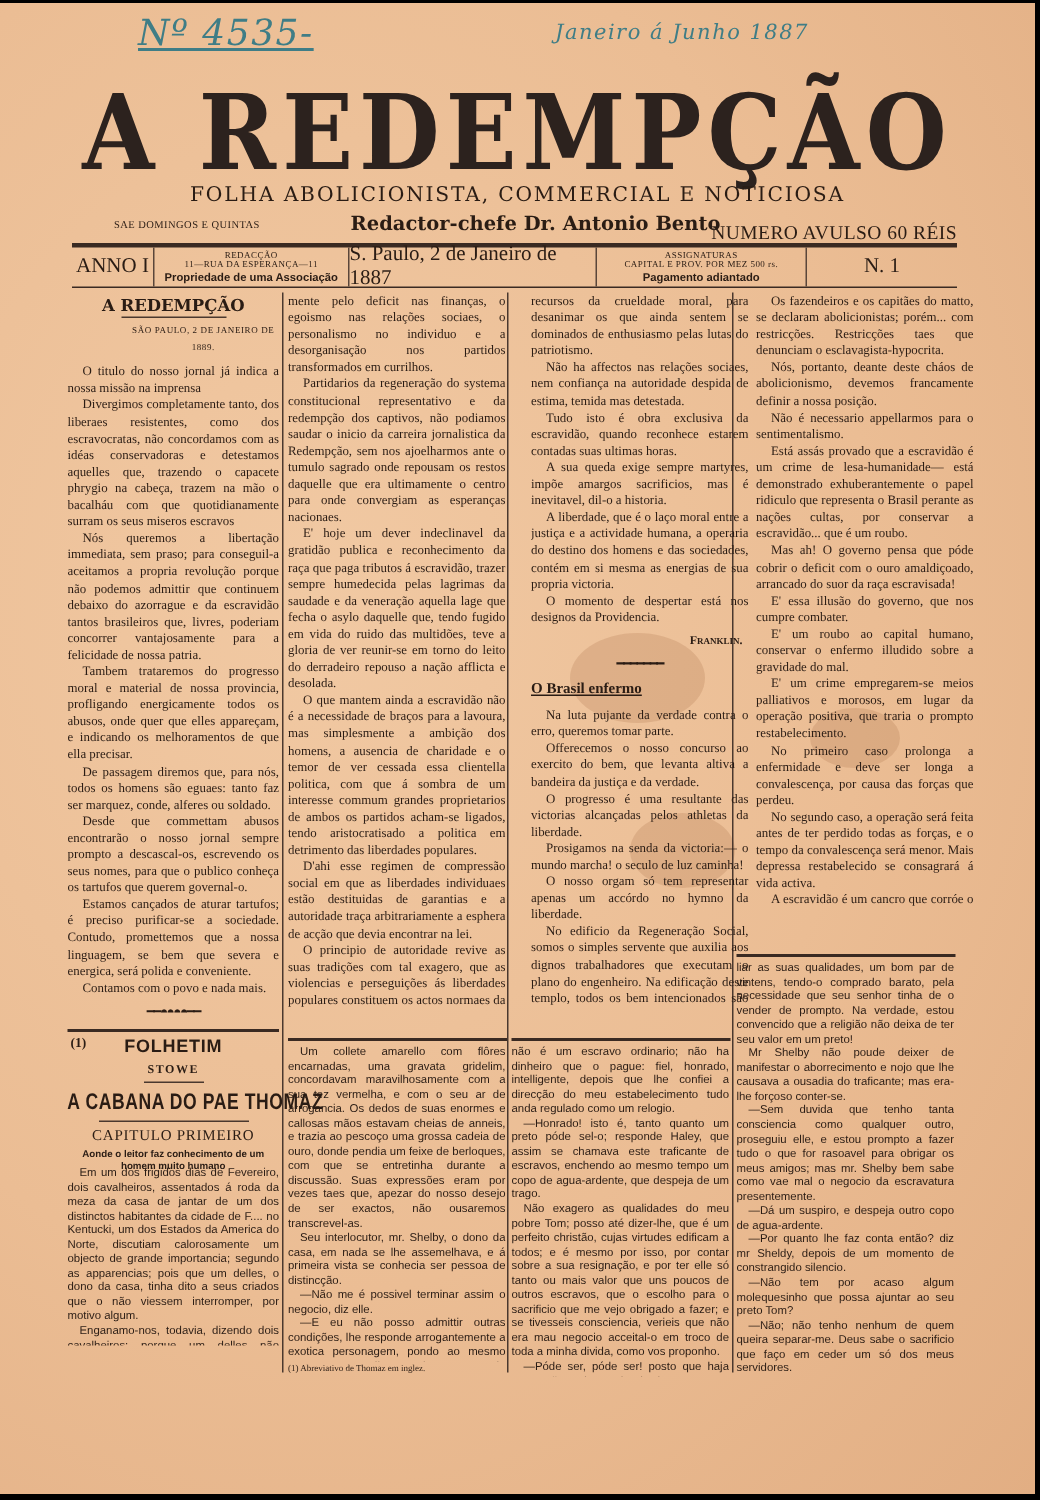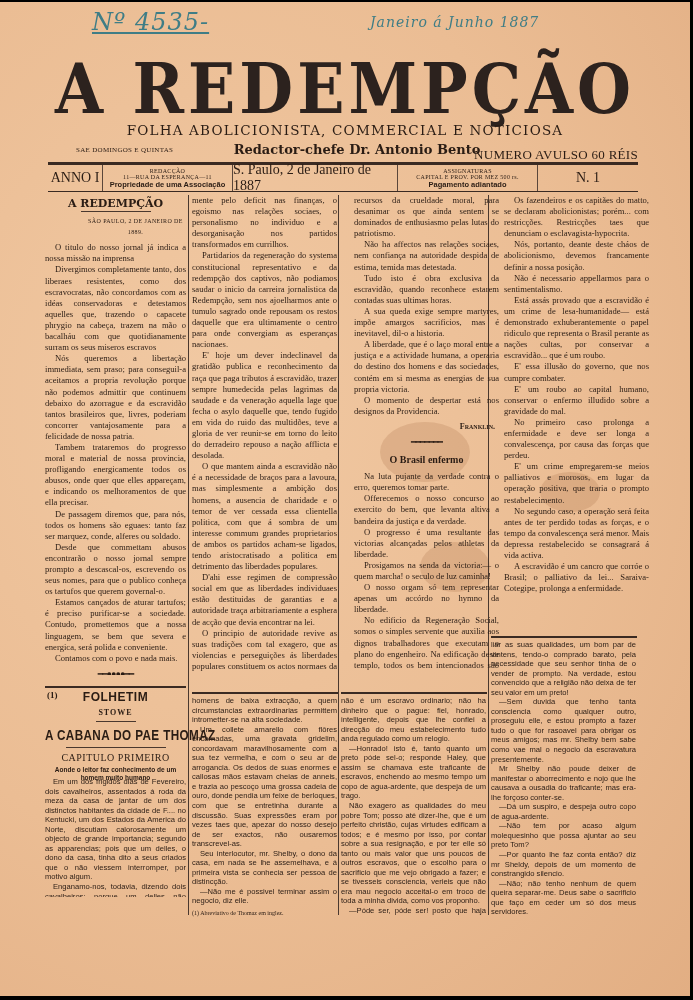--- a/index.html
+++ b/index.html
@@ -43,21 +43,21 @@
   .c1 { left: 45px; width: 141px; }
   .c2 { left: 192px; width: 145px; }
   .c3 { left: 354px; width: 145px; }
   .c4 { left: 504px; width: 145px; }
   .vrule { position: absolute; top: 193px; width: 1px; background: #4a382e; }
   .headline { text-align: center; font-family: "DejaVu Serif", serif; font-weight: bold; font-size: 11px; margin: 3px 0 2px; }
   .headline-rule { width: 70px; height: 1px; background: #4a382e; margin: 0 auto 4px; }
   .dateline { text-align: center; font-size: 6px; letter-spacing: .4px; margin-bottom: 4px; padding-left: 40px; }
   .ornament { text-align: center; font-size: 9px; letter-spacing: -1px; margin: 5px 0; }
   .sig { text-align: right; font-variant: small-caps; font-weight: bold; font-size: 8px; margin: 4px 4px 4px 0; }
-  .subhead { text-align: center; font-size: 10px; margin: 6px 0 6px; }
+  .subhead { text-align: left; font-size: 10px; margin: 6px 0 6px; text-decoration: underline; }
   .hrule { position: absolute; height: 1.5px; background: #3a2a22; }
   .feuil { position: absolute; left: 45px; width: 141px; top: 688px; text-align: center; }
   .feuil .fn { position: absolute; left: 2px; top: 0; font-size: 9px; font-weight: bold; }
   .feuil .ftitle { font-family: "Liberation Sans", sans-serif; font-weight: bold; font-size: 12px; letter-spacing: .5px; }
   .feuil .fdeco { font-size: 8px; letter-spacing: 1px; font-weight: bold; margin: 4px 0; }
   .feuil .fnovel { font-family: "Liberation Sans", sans-serif; font-size: 15px; font-weight: bold; transform: scaleX(.78); white-space: nowrap; margin: 4px -20px; letter-spacing: .5px; }
   .feuil .fchap { font-size: 10px; letter-spacing: .5px; margin-top: 4px; }
   .feuil .fsub { font-family: "Liberation Sans", sans-serif; font-weight: bold; font-size: 6.5px; line-height: 8px; margin-top: 3px; }
   .low { position: absolute; top: 775px; font-size: 7.6px; line-height: 9.55px; text-align: justify; font-family: "Liberation Sans", sans-serif; }
   .low.f2 { top: 694px; }
@@ -143,35 +143,36 @@
     <p>Tudo isto é obra exclusiva da escravidão, quando reconhece estarem contadas suas ultimas horas.</p>
     <p>A sua queda exige sempre martyres, impõe amargos sacrificios, mas é inevitavel, dil-o a historia.</p>
     <p>A liberdade, que é o laço moral entre a justiça e a actividade humana, a operaria do destino dos homens e das sociedades, contém em si mesma as energias de sua propria victoria.</p>
     <p>O momento de despertar está nos designos da Providencia.</p>
     <div class="sig">Franklin.</div>
     <div class="ornament">━━━━━━━</div>
     <div class="subhead" style="font-weight:bold">O Brasil enfermo</div>
     <p>Na luta pujante da verdade contra o erro, queremos tomar parte.</p>
     <p>Offerecemos o nosso concurso ao exercito do bem, que levanta altiva a bandeira da justiça e da verdade.</p>
     <p>O progresso é uma resultante das victorias alcançadas pelos athletas da liberdade.</p>
-    <p>Prosigamos na senda da victoria:— o quem marcha! o seculo de luz caminha!</p>
+    <p>Prosigamos na senda da victoria:— o mundo marcha! o seculo de luz caminha!</p>
     <p>O nosso orgam só tem representar apenas um accórdo no hymno da liberdade.</p>
     <p>No edificio da Regeneração Social, somos o simples servente que auxilia aos dignos trabalhadores que executam o plano do engenheiro. Na edificação deste templo, todos os bem intencionados são necessarios.</p>
 
   </div>
 
   <div class="col c4" style="height:412px;overflow:hidden">
     <p>Os fazendeiros e os capitães do matto, se declaram abolicionistas; porém... com restricções. Restricções taes que denunciam o esclavagista-hypocrita.</p>
     <p>Nós, portanto, deante deste cháos de abolicionismo, devemos francamente definir a nossa posição.</p>
     <p>Não é necessario appellarmos para o sentimentalismo.</p>
     <p>Está assás provado que a escravidão é um crime de lesa-humanidade— está demonstrado exhuberantemente o papel ridiculo que representa o Brasil perante as nações cultas, por conservar a escravidão... que é um roubo.</p>
+    <p>Mas ah! O governo pensa que póde cobrir o deficit com o ouro amaldiçoado, arrancado do suor da raça escravisada!</p>
     <p>E' essa illusão do governo, que nos cumpre combater.</p>
     <p>E' um roubo ao capital humano, conservar o enfermo illudido sobre a gravidade do mal.</p>
+    <p>E' um crime empregarem-se meios palliativos e morosos, em lugar da operação positiva, que traria o prompto restabelecimento.</p>
     <p>No primeiro caso prolonga a enfermidade e deve ser longa a convalescença, por causa das forças que perdeu.</p>
-    <p>E' um crime empregarem-se meios palliativos e morosos, em lugar da operação positiva, que traria o prompto restabelecimento.</p>
     <p>No segundo caso, a operação será feita antes de ter perdido todas as forças, e o tempo da convalescença será menor. Mais depressa restabelecido se consagrará á vida activa.</p>
     <p>A escravidão é um cancro que corróe o Brasil; o palliativo da lei... Saraiva-Cotegipe, prolonga a enfermidade.</p>
 
   </div>
 
   <div class="hrule" style="left:45px;width:141px;top:684px"></div>
   <div class="hrule" style="left:192px;width:146px;top:690px"></div>
   <div class="hrule" style="left:341px;width:146px;top:690px"></div>
   <div class="hrule" style="left:491px;width:146px;top:634px"></div>
 
@@ -184,37 +185,36 @@
     <div class="headline-rule" style="width:100px"></div>
     <div class="fchap">CAPITULO PRIMEIRO</div>
     <div class="fsub">Aonde o leitor faz conhecimento de um homem muito humano</div>
   </div>
 
   <div class="low" style="left:45px;width:141px;height:120px;overflow:hidden">
     <p>Em um dos frigidos dias de Fevereiro, dois cavalheiros, assentados á roda da meza da casa de jantar de um dos distinctos habitantes da cidade de F.... no Kentucki, um dos Estados da America do Norte, discutiam calorosamente um objecto de grande importancia; segundo as apparencias; pois que um delles, o dono da casa, tinha dito a seus criados que o não viessem interromper, por motivo algum.</p>
     <p>Enganamo-nos, todavia, dizendo dois cavalheiros; porque um delles não merecia, por certo, esse nome com que se costuma qualificar as pessoas de bôa companhia: de estatura baixa e grosseira, de feições fortes e communs, dum desses</p>
   </div>
   <div class="low f2" style="left:192px;width:145px;height:212px;overflow:hidden">
-    <p style="text-indent:0">homens de baixa extracção, a quem circumstancias extraordinarias permittem intrometter-se na alta sociedade.</p>
     <p>Um collete amarello com flôres encarnadas, uma gravata gridelim, concordavam maravilhosamente com a sua tez vermelha, e com o seu ar de arrogancia. Os dedos de suas enormes e callosas mãos estavam cheias de anneis, e trazia ao pescoço uma grossa cadeia de ouro, donde pendia um feixe de berloques, com que se entretinha durante a discussão. Suas expressões eram por vezes taes que, apezar do nosso desejo de ser exactos, não ousaremos transcrevel-as.</p>
     <p>Seu interlocutor, mr. Shelby, o dono da casa, em nada se lhe assemelhava, e á primeira vista se conhecia ser pessoa de distincção.</p>
     <p>—Não me é possivel terminar assim o negocio, diz elle.</p>
     <p>—E eu não posso admittir outras condições, lhe responde arrogantemente a exotica personagem, pondo ao mesmo tempo ante os olhos e a luz um copo de vinho que tinha na mão antes de o levar á bocca.</p>
 
   </div>
   <div class="footnote">(1) Abreviativo de Thomaz em inglez.</div>
   <div class="low f2" style="left:341px;width:145px;height:222px;overflow:hidden">
     <p style="text-indent:0">não é um escravo ordinario; não ha dinheiro que o pague: fiel, honrado, intelligente, depois que lhe confiei a direcção do meu estabelecimento tudo anda regulado como um relogio.</p>
     <p>—Honrado! isto é, tanto quanto um preto póde sel-o; responde Haley, que assim se chamava este traficante de escravos, enchendo ao mesmo tempo um copo de agua-ardente, que despeja de um trago.</p>
     <p>Não exagero as qualidades do meu pobre Tom; posso até dizer-lhe, que é um perfeito christão, cujas virtudes edificam a todos; e é mesmo por isso, por contar sobre a sua resignação, e por ter elle só tanto ou mais valor que uns poucos de outros escravos, que o escolho para o sacrificio que me vejo obrigado a fazer; e se tivesseis consciencia, verieis que não era mau negocio acceital-o em troco de toda a minha divida, como vos proponho.</p>
     <p>—Póde ser, póde ser! posto que haja quem não creia na virtude dos pretos, eu não sou assim. Ainda o anno passado eu comprei um na Nova-Orléans, que podia passar por um verdadeiro santo, tantas eram as virtudes que possuia! E' verdade que ganhei sobre elle por isso, quando o vendi a uma pessoa que soube ava-</p>
   </div>
   <div class="low" style="left:491px;top:638px;width:145px;height:280px;overflow:hidden">
     <p style="text-indent:0">liar as suas qualidades, um bom par de vintens, tendo-o comprado barato, pela necessidade que seu senhor tinha de o vender de prompto. Na verdade, estou convencido que a religião não deixa de ter seu valor em um preto!</p>
+    <p>Mr Shelby não poude deixer de manifestar o aborrecimento e nojo que lhe causava a ousadia do traficante; mas era-lhe forçoso conter-se.</p>
     <p>—Sem duvida que tenho tanta consciencia como qualquer outro, proseguiu elle, e estou prompto a fazer tudo o que for rasoavel para obrigar os meus amigos; mas mr. Shelby bem sabe como vae mal o negocio da escravatura presentemente.</p>
-    <p>Mr Shelby não poude deixer de manifestar o aborrecimento e nojo que lhe causava a ousadia do traficante; mas era-lhe forçoso conter-se.</p>
     <p>—Dá um suspiro, e despeja outro copo de agua-ardente.</p>
+    <p>—Por quanto lhe faz conta então? diz mr Sheldy, depois de um momento de constrangido silencio.</p>
     <p>—Não tem por acaso algum molequesinho que possa ajuntar ao seu preto Tom?</p>
-    <p>—Por quanto lhe faz conta então? diz mr Sheldy, depois de um momento de constrangido silencio.</p>
     <p>—Não; não tenho nenhum de quem queira separar-me. Deus sabe o sacrificio que faço em ceder um só dos meus servidores.</p>
 
   </div>
 </div>
 
 </body></html>

